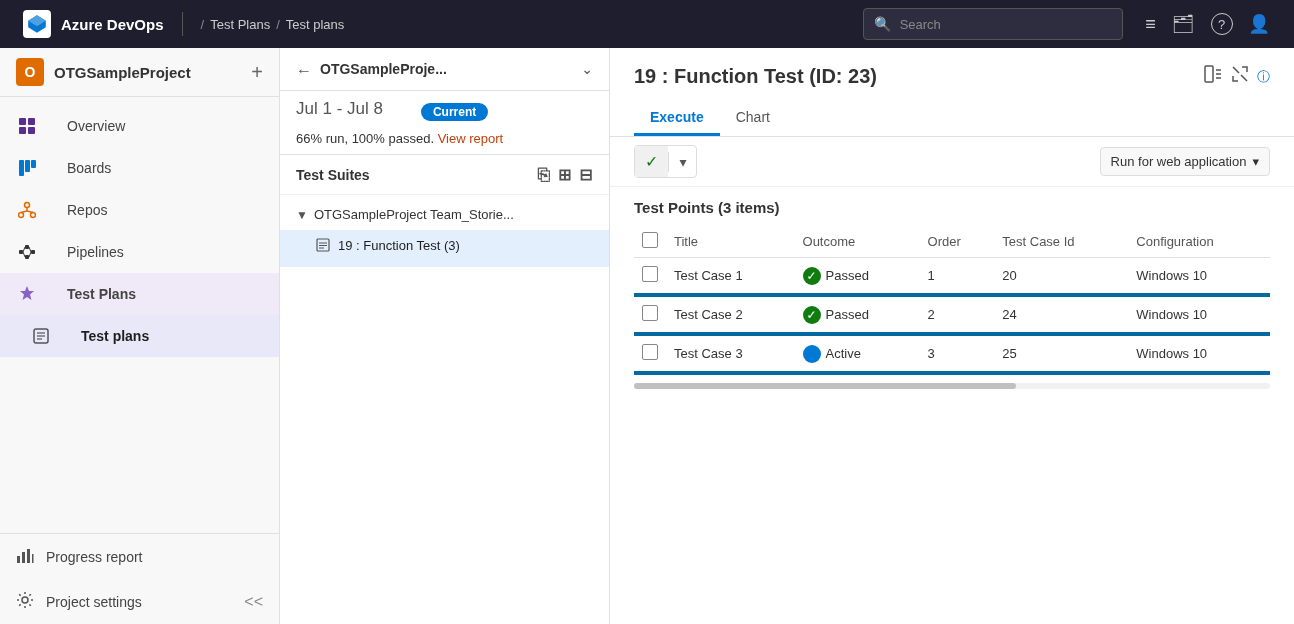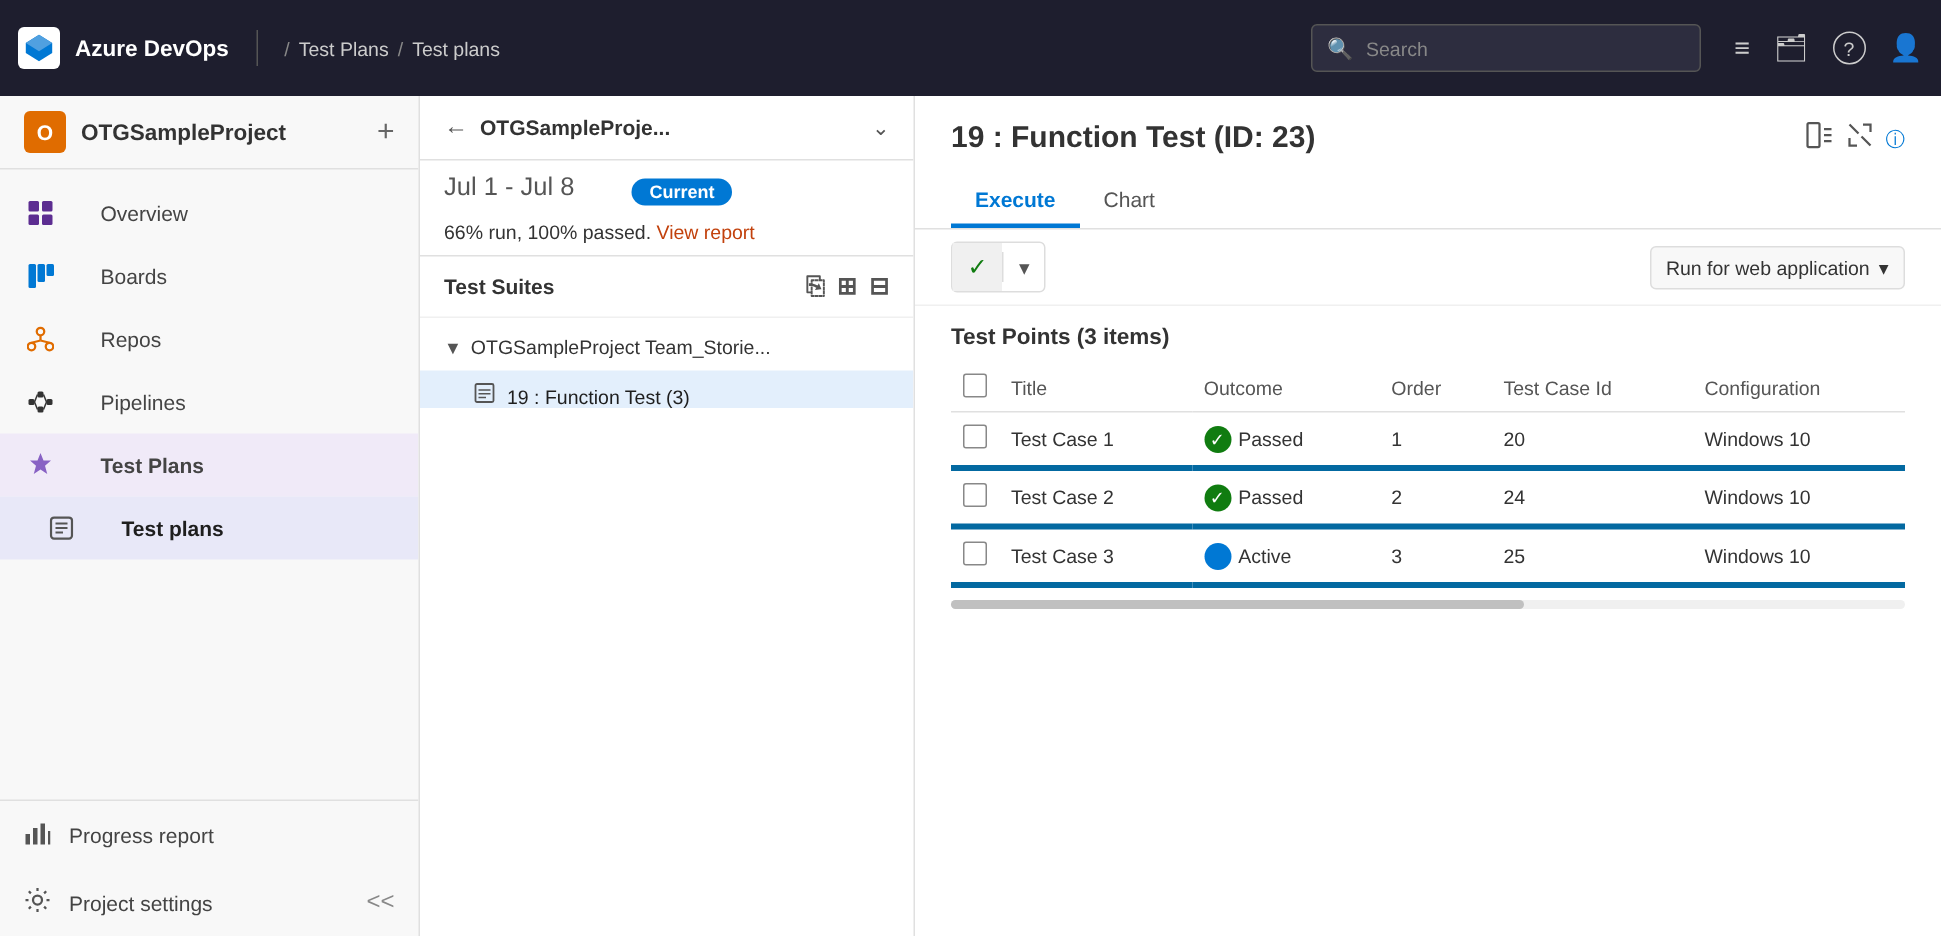--- a/index.html
+++ b/index.html
@@ -1,19 +1,19 @@
 <!DOCTYPE html>
 <html><head>
   <meta charset="utf-8">
   <style>
     * { box-sizing: border-box; margin: 0; padding: 0; }
     body { font-family: 'Segoe UI', sans-serif; font-size: 14px; color: #333; background: #fff; display: flex; flex-direction: column; height: 624px; overflow: hidden; }
 
     
-    .topbar { height: 64px; background: #1e1e2e; display: flex; align-items: center; padding: 0 12px; gap: 10px; flex-shrink: 0; }
+    .topbar { height: 48px; background: #1e1e2e; display: flex; align-items: center; padding: 0 23px; gap: 10px; flex-shrink: 0; }
     .topbar-logo { width: 28px; height: 28px; background: #fff; border-radius: 4px; display: flex; align-items: center; justify-content: center; }
     .topbar-logo svg { width: 22px; height: 22px; }
     .topbar-title { color: #fff; font-size: 15px; font-weight: 600; }
     .topbar-divider { width: 1px; height: 24px; background: #555; margin: 0 8px; }
     .topbar-breadcrumb { display: flex; align-items: center; gap: 6px; color: #ccc; font-size: 13px; }
     .topbar-breadcrumb a { color: #ccc; text-decoration: none; }
     .topbar-search { margin-left: auto; background: #2d2d3f; border: 1px solid #555; border-radius: 4px; display: flex; align-items: center; padding: 0 10px; gap: 8px; width: 260px; height: 32px; }
     .topbar-search input { background: none; border: none; outline: none; color: #ccc; font-size: 13px; width: 100%; }
     .topbar-search input::placeholder { color: #888; }
     .topbar-icons { display: flex; align-items: center; gap: 16px; margin-left: 12px; }
@@ -44,21 +44,21 @@
     .plan-meta { padding: 8px 16px; border-bottom: 1px solid #e0e0e0; }
     .plan-dates { color: #555; font-size: 17px; margin-bottom: 6px; }
     .plan-badge { display: inline-block; background: #0078d4; color: #fff; border-radius: 10px; padding: 2px 12px; font-size: 12px; font-weight: 600; margin-left: 28px; }
     .plan-stats { font-size: 13px; color: #333; margin-top: 6px; }
     .plan-stats a { color: #c2410c; text-decoration: none; }
     .suites-header { display: flex; align-items: center; padding: 10px 16px; gap: 8px; font-weight: 600; font-size: 14px; border-bottom: 1px solid #f0f0f0; }
     .suites-header .suite-icon { cursor: pointer; color: #555; font-size: 16px; }
     .suite-title { flex: 1; }
     .suites-tree { flex: 1; overflow-y: auto; padding: 4px 0; }
     .suite-parent { display: flex; align-items: center; gap: 6px; padding: 8px 16px; font-size: 13px; color: #333; cursor: pointer; }
-    .suite-child { display: flex; align-items: flex-end; gap: 8px; padding: 8px 16px 0 36px; font-size: 13px; cursor: pointer; background: #e3effc; color: #1e1e1e; }
+    .suite-child { display: flex; align-items: flex-start; gap: 8px; padding: 8px 16px 12px 36px; font-size: 13px; cursor: pointer; background: #e3effc; color: #1e1e1e; }
     .suite-child-icon { color: #555; font-size: 14px; }
 
     
     .mainpanel { flex: 1; display: flex; flex-direction: column; overflow: hidden; background: #fff; }
     .mainpanel-header { padding: 16px 24px 0; border-bottom: 1px solid #e0e0e0; }
     .test-title-row { display: flex; align-items: center; justify-content: space-between; margin-bottom: 12px; }
     .test-title { font-size: 20px; font-weight: 600; }
     .tabs { display: flex; gap: 0; }
     .tab { padding: 8px 16px; cursor: pointer; font-size: 14px; color: #555; border-bottom: 3px solid transparent; }
     .tab.active { color: #0078d4; border-bottom: 3px solid #0078d4; font-weight: 600; }

